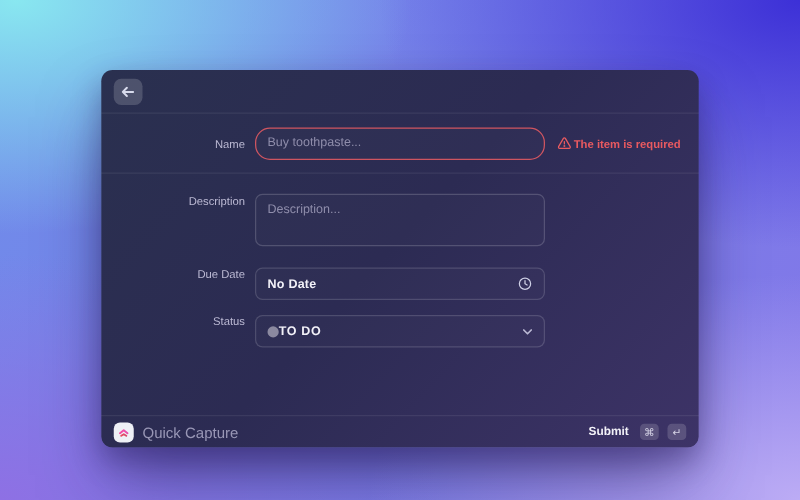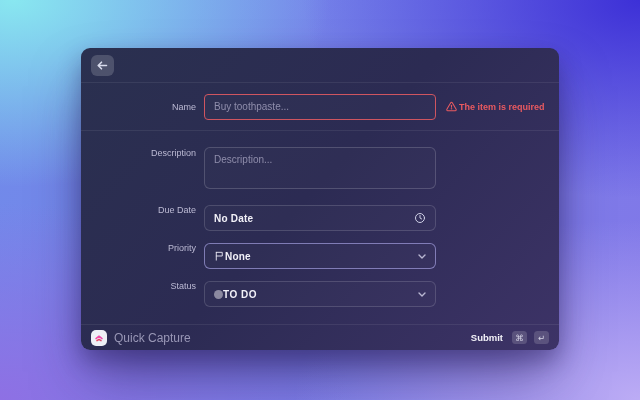--- a/index.html
+++ b/index.html
@@ -7,21 +7,21 @@
   body {
     font-family:"Liberation Sans", sans-serif;
     background:
       radial-gradient(90% 85% at 2% 0%, rgba(137,233,240,.98) 0%, rgba(137,233,240,0) 55%),
       radial-gradient(85% 80% at 100% 0%, rgba(57,44,214,.95) 0%, rgba(57,44,214,0) 62%),
       radial-gradient(90% 75% at 100% 100%, rgba(188,172,245,1) 0%, rgba(188,172,245,0) 60%),
       radial-gradient(95% 85% at 0% 100%, rgba(142,112,228,1) 0%, rgba(142,112,228,0) 58%),
       linear-gradient(120deg, #6f8cea, #8276e8);
   }
   .window {
-    position:absolute; left:81px; top:48px; width:478px; height:302px;
+    position:absolute; left:81px; top:56px; width:478px; height:302px;
     border-radius:9px;
     background:linear-gradient(133deg, #2a304f 0%, #2c2b53 48%, #3d3367 100%);
     box-shadow:0 30px 55px -8px rgba(35,24,82,.55), 0 10px 22px rgba(35,24,82,.35);
     display:flex; flex-direction:column;
     color:#eceaf6;
   }
   .header {
     height:35px; flex:0 0 35px;
     border-bottom:1px solid rgba(255,255,255,.075);
     display:flex; align-items:center; padding:0 10px;
@@ -40,21 +40,21 @@
   .label-col {
     width:115px; flex:0 0 115px;
     text-align:right;
     font-size:9px; color:#bcbad4;
   }
   .field-col { width:232px; flex:0 0 232px; margin-left:8px; }
   .text-input {
     width:100%; height:26px;
     background:rgba(255,255,255,.015);
     border:1px solid rgba(255,255,255,.14);
-    border-radius:4px;
+    border-radius:12px;
     color:#f1f0f8; font-size:10px; font-family:"Liberation Sans", sans-serif;
     padding:0 9px; outline:none;
   }
   .text-input.error { border-color:#cf5560; }
   .text-input::placeholder, textarea::placeholder { color:#8f8dab; opacity:1; }
   .error-msg {
     display:flex; align-items:center; gap:2px; margin-left:10px;
     color:#e95a60; font-size:9px; font-weight:700;
   }
   .form-area { flex:1 1 auto; padding-top:10px; }
@@ -151,40 +151,20 @@
           <span class="icon">
             <svg width="12" height="12" viewBox="0 0 24 24" fill="none" stroke="#cfd0e6" stroke-width="2" stroke-linecap="round">
               <circle cx="12" cy="12" r="9"></circle>
               <path d="M12 7 v5 l3.4 2"></path>
             </svg>
           </span>
         </div>
       </div>
     </div>
 
-    <div class="form-row">
-      <div class="label-col">Priority</div>
-      <div class="field-col">
-        <div class="select-field highlight">
-          <span class="icon">
-            <svg width="11" height="12" viewBox="0 0 24 24" fill="none" stroke="#e9e8f4" stroke-width="2" stroke-linecap="round" stroke-linejoin="round">
-              <path d="M5 21 V4"></path>
-              <path d="M5 4 H18 V12 H5"></path>
-            </svg>
-          </span>
-          <span class="field-value">None</span>
-          <span class="spacer"></span>
-          <span class="icon">
-            <svg width="8" height="5" viewBox="0 0 8 5" fill="none" stroke="#b9b7d2" stroke-width="1.4" stroke-linecap="round" stroke-linejoin="round">
-              <path d="M1 1 L4 4 L7 1"></path>
-            </svg>
-          </span>
-        </div>
-      </div>
-    </div>
 
     <div class="form-row">
       <div class="label-col">Status</div>
       <div class="field-col">
         <div class="select-field">
           <span class="status-dot"></span>
           <span class="field-value" style="letter-spacing:.5px;">TO DO</span>
           <span class="spacer"></span>
           <span class="icon">
             <svg width="8" height="5" viewBox="0 0 8 5" fill="none" stroke="#b9b7d2" stroke-width="1.4" stroke-linecap="round" stroke-linejoin="round">

